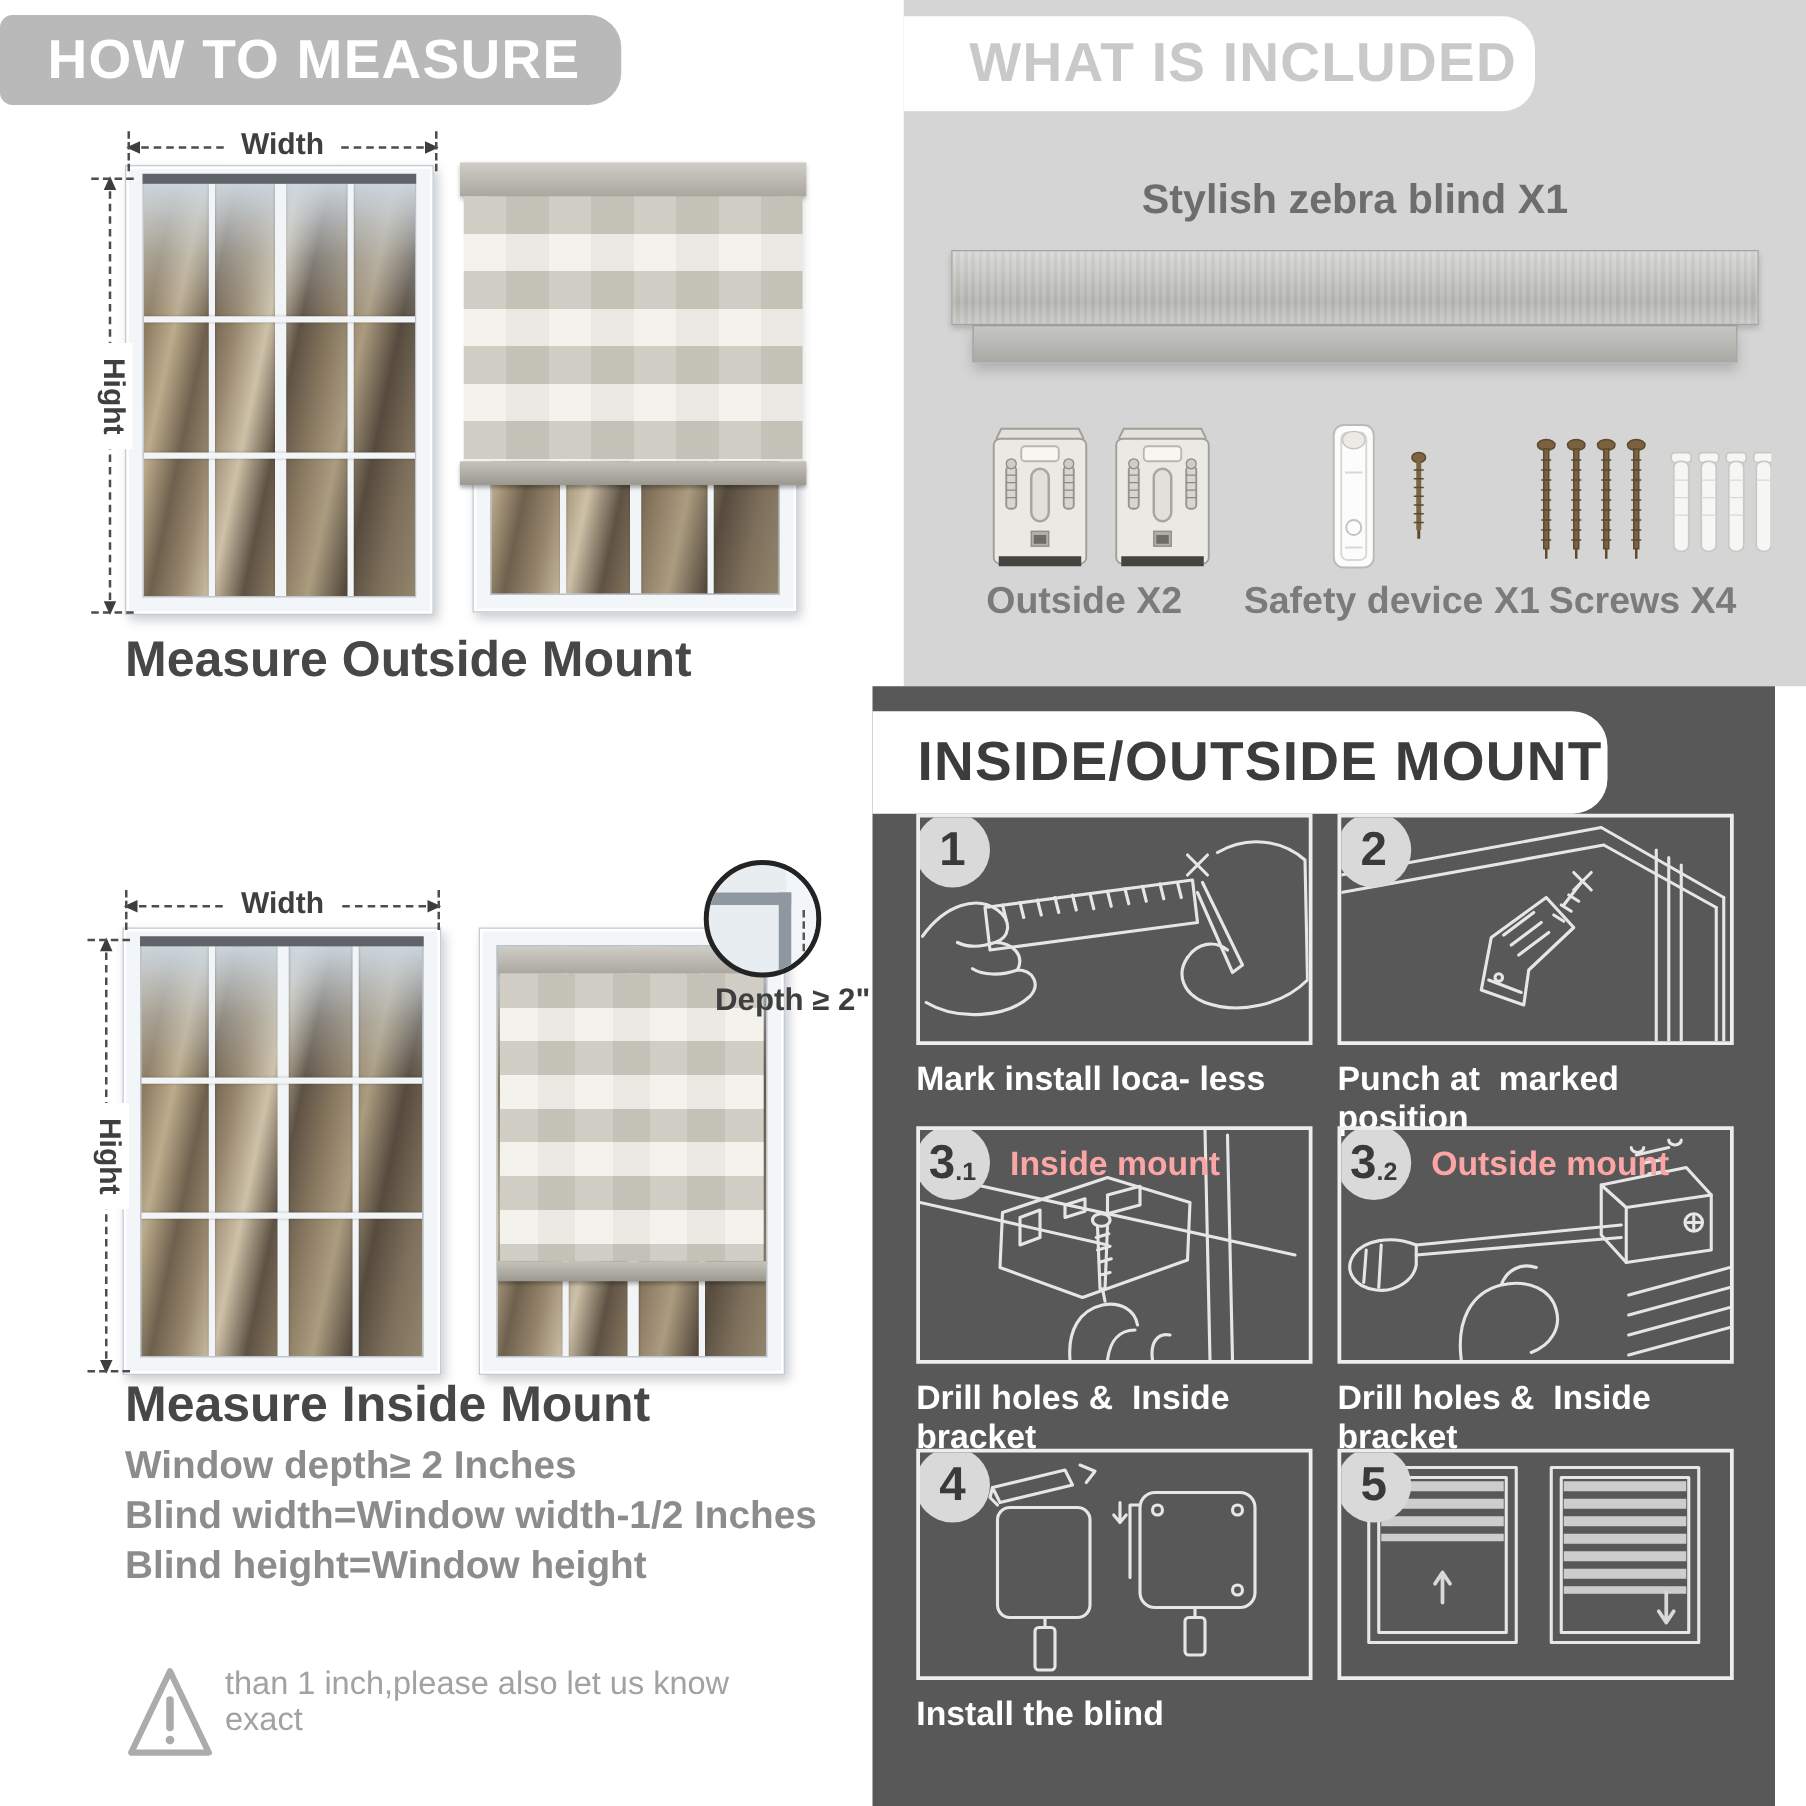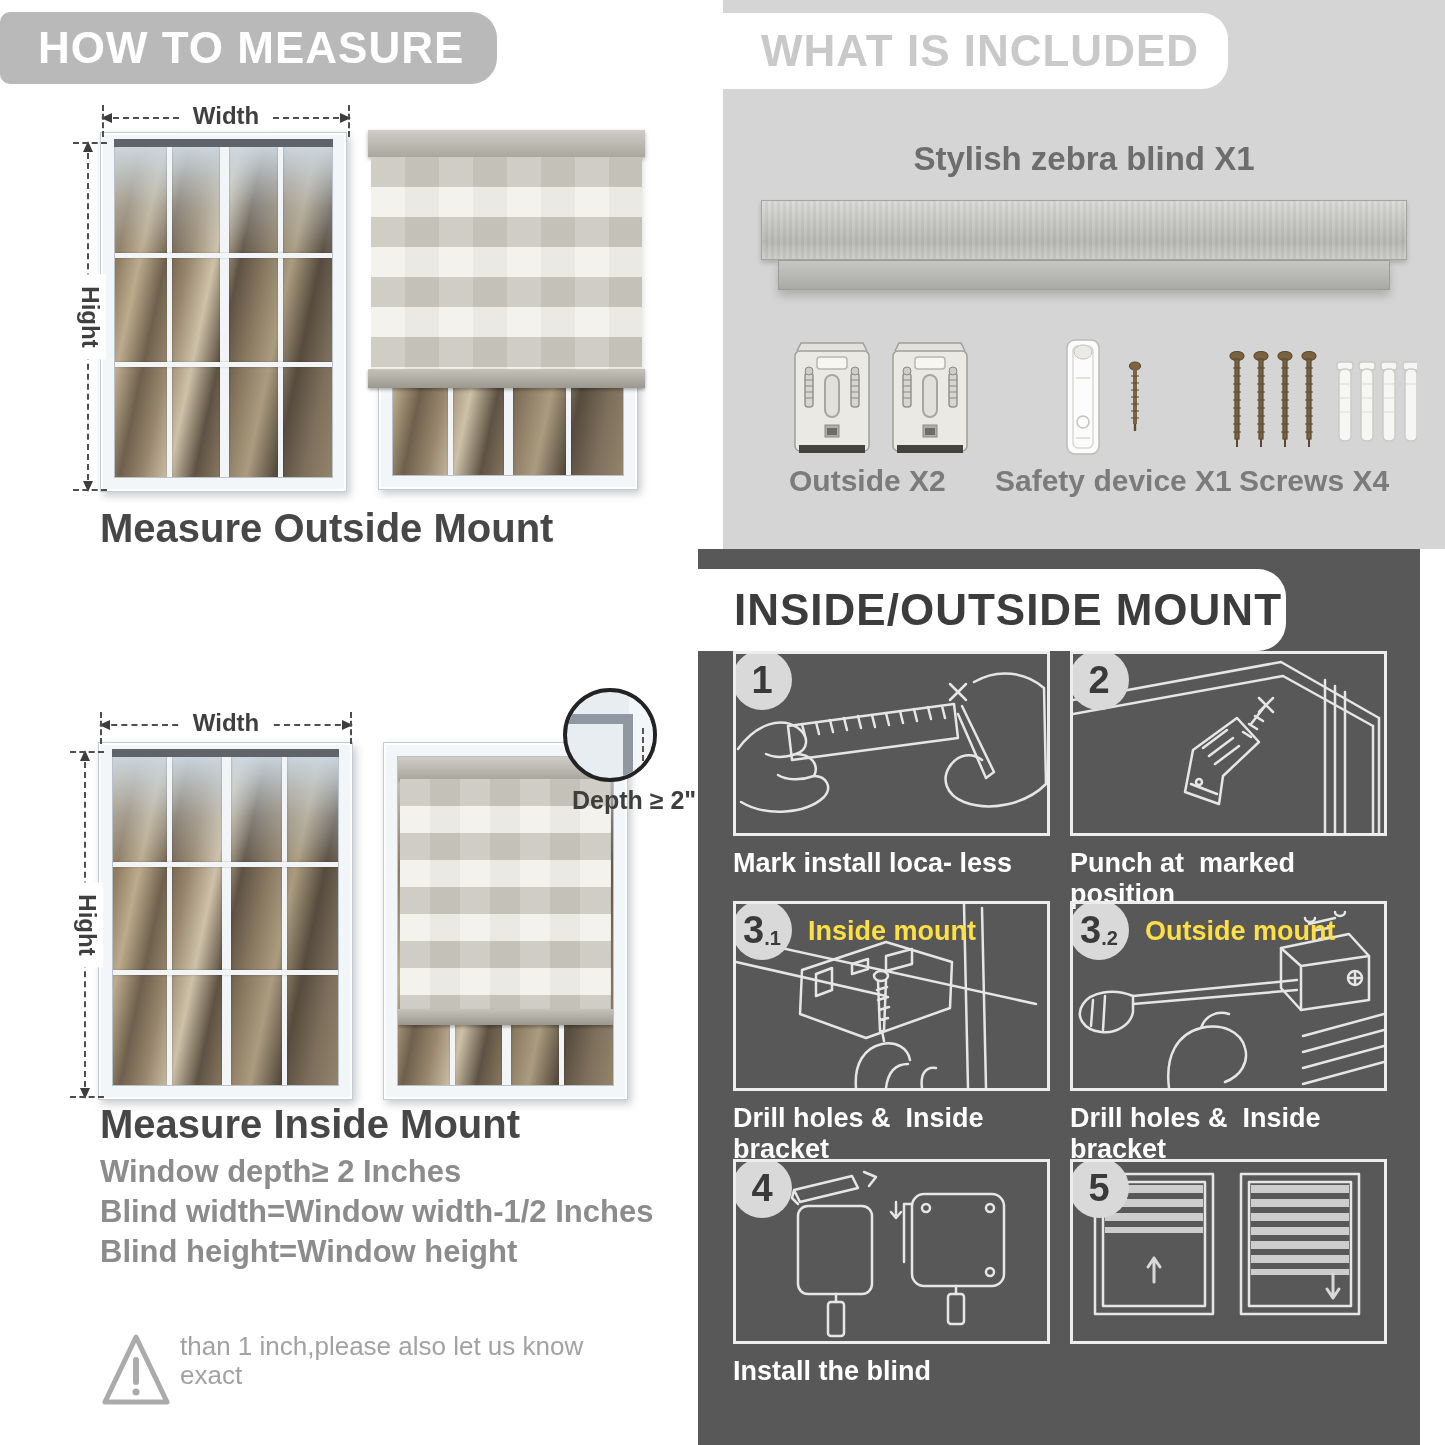--- a/index.html
+++ b/index.html
@@ -4,21 +4,21 @@
 <style>
   * { margin:0; padding:0; box-sizing:border-box; }
   body { background:#ffffff; font-family:"Liberation Sans", sans-serif; }
   #stage { position:relative; width:1445px; height:1445px; background:#ffffff; overflow:hidden; }
 
   
   .banner { position:absolute; font-weight:bold; letter-spacing:1px; }
   .banner-left { left:0; top:12px; width:497px; height:72px; background:#b9b9b9;
                  border-radius:10px 26px 26px 10px; color:#ffffff; font-size:44px; line-height:72px; padding-left:38px; }
   .banner-included { left:0; top:13px; width:505px; height:76px; background:#ffffff;
-                     border-radius:0 26px 26px 0; color:#c9c9c9; font-size:44px; line-height:76px; padding-left:38px; }
+                     border-radius:0 26px 26px 0; color:#c9c9c9; font-size:44px; line-height:76px; padding-left:38px;text-align:center; }
   .banner-mount { left:0; top:20px; width:588px; height:82px; background:#ffffff;
                   border-radius:0 28px 28px 0; color:#3c3c3c; font-size:44px; line-height:82px; padding-left:36px; }
 
   
   .heading { position:absolute; font-weight:bold; font-size:40px; color:#474747; }
   .bodylines { position:absolute; font-weight:bold; font-size:31px; color:#8c8c8c; line-height:40px; }
   .warn-text { position:absolute; font-size:26px; color:#a2a2a2; line-height:29px; }
 
   
   .window { position:absolute; background:#f3f6f9; border:1px solid #c3cbd3;
@@ -83,21 +83,21 @@
   .comp { position:absolute; }
 
   
   .step { position:absolute; width:317px; }
   .panel { position:relative; height:185px; border:3px solid #ededed; overflow:hidden; }
   .panel svg { position:absolute; left:0; top:0; }
   .badge { position:absolute; top:-4px; left:-4px; width:60px; height:60px; border-radius:50%;
            background:#d9d9d9; display:flex; align-items:center; justify-content:center;
            font-weight:bold; color:#3a3a3a; font-size:38px; line-height:1; }
   .bsub { font-size:20px; margin-top:16px; }
-  .ptitle { position:absolute; top:12px; left:72px; font-weight:bold; color:#fde047; font-size:27px; }
+  .ptitle { position:absolute; top:12px; left:72px; font-weight:bold; color:#fca5a5; font-size:27px; }
   .caption { margin-top:12px; font-weight:bold; color:#ffffff; font-size:27px; white-space:pre-wrap; }
 </style>
 </head>
 <body>
 
 <div id="stage">
 
   <div class="banner banner-left">
     <span>HOW TO MEASURE</span>
   </div>

